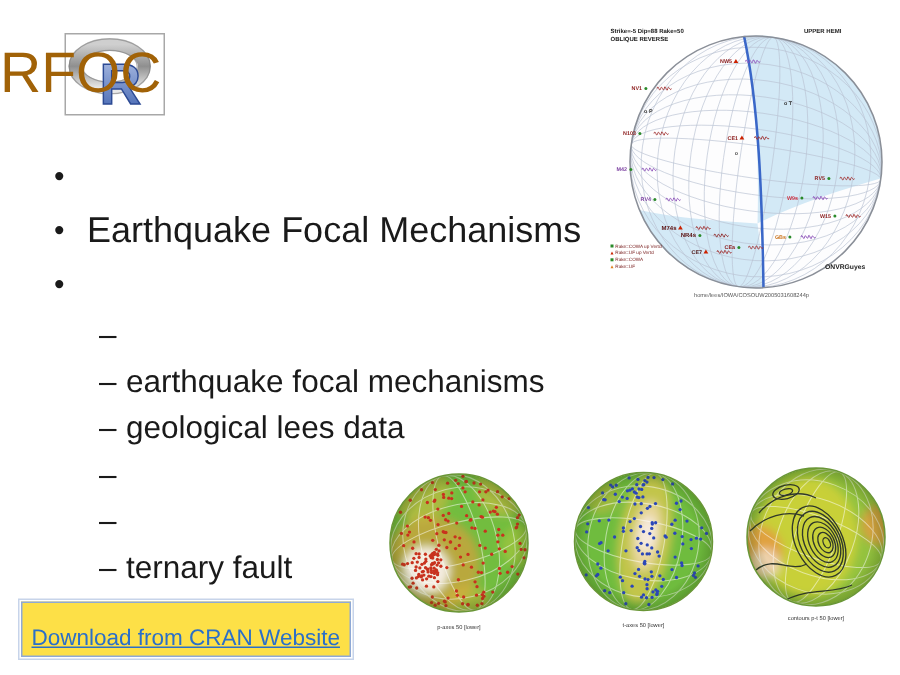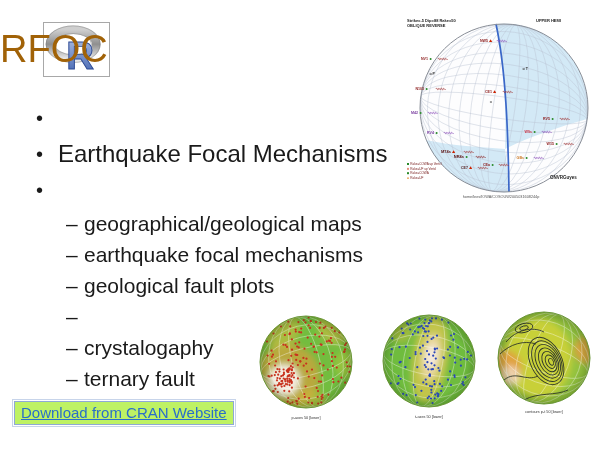--- a/index.html
+++ b/index.html
@@ -22,22 +22,22 @@
   .brow.sub{height:31px;font-size:21px;margin-left:38px;}
   .brow .glyph{display:inline-block;}
   .brow.main .glyph{width:22px;padding-left:8px;font-size:20px;}
   .brow.sub .glyph{width:18px;font-size:21px;}
 
   .sphere{position:absolute;z-index:2;}
   #sphere0{left:256px;top:312px;}
   #sphere1{left:379px;top:311px;}
   #sphere2{left:494px;top:308px;}
 
-  .download{position:absolute;left:14px;top:401px;z-index:6;display:inline-block;padding:2px 6px 3px 6px;
-    border:1px solid #8fa9d6;outline:1px solid #c7d4ea;outline-offset:1px;background:#bef264;
+  .download{position:absolute;left:14px;top:401px;z-index:6;display:inline-block;padding:15px 6px 3px 6px;
+    border:1px solid #8fa9d6;outline:1px solid #c7d4ea;outline-offset:1px;background:#fde047;
     font-size:15px;color:#2a6fc9;text-decoration:underline;cursor:pointer;}
 </style>
 </head>
 <body>
 
 <div id="slide">
 
   <div class="logo-box">
     <svg viewBox="0 0 67 55" width="65" height="53">
       <defs>
@@ -195,36 +195,34 @@
       </div>
       <div class="brow main">
         <span class="glyph">•</span>
         <span>Earthquake Focal Mechanisms</span>
       </div>
       <div class="brow main">
         <span class="glyph">•</span>
       </div>
       <div class="brow sub">
         <span class="glyph">–</span>
-        <span>geographical/geological maps</span>
       </div>
       <div class="brow sub">
         <span class="glyph">–</span>
         <span>earthquake focal mechanisms</span>
       </div>
       <div class="brow sub">
         <span class="glyph">–</span>
-        <span>geological fault plots</span>
+        <span>geological lees data</span>
       </div>
       <div class="brow sub">
         <span class="glyph">–</span>
       </div>
       <div class="brow sub">
         <span class="glyph">–</span>
-        <span>crystalogaphy</span>
       </div>
       <div class="brow sub">
         <span class="glyph">–</span>
         <span>ternary fault</span>
       </div>
     </div>
 
   <div class="sphere" id="sphere0"><svg viewBox="0 0 100 112" width="100" height="112">
     <defs>
       <filter id="bl0" x="-60%" y="-60%" width="220%" height="220%">

